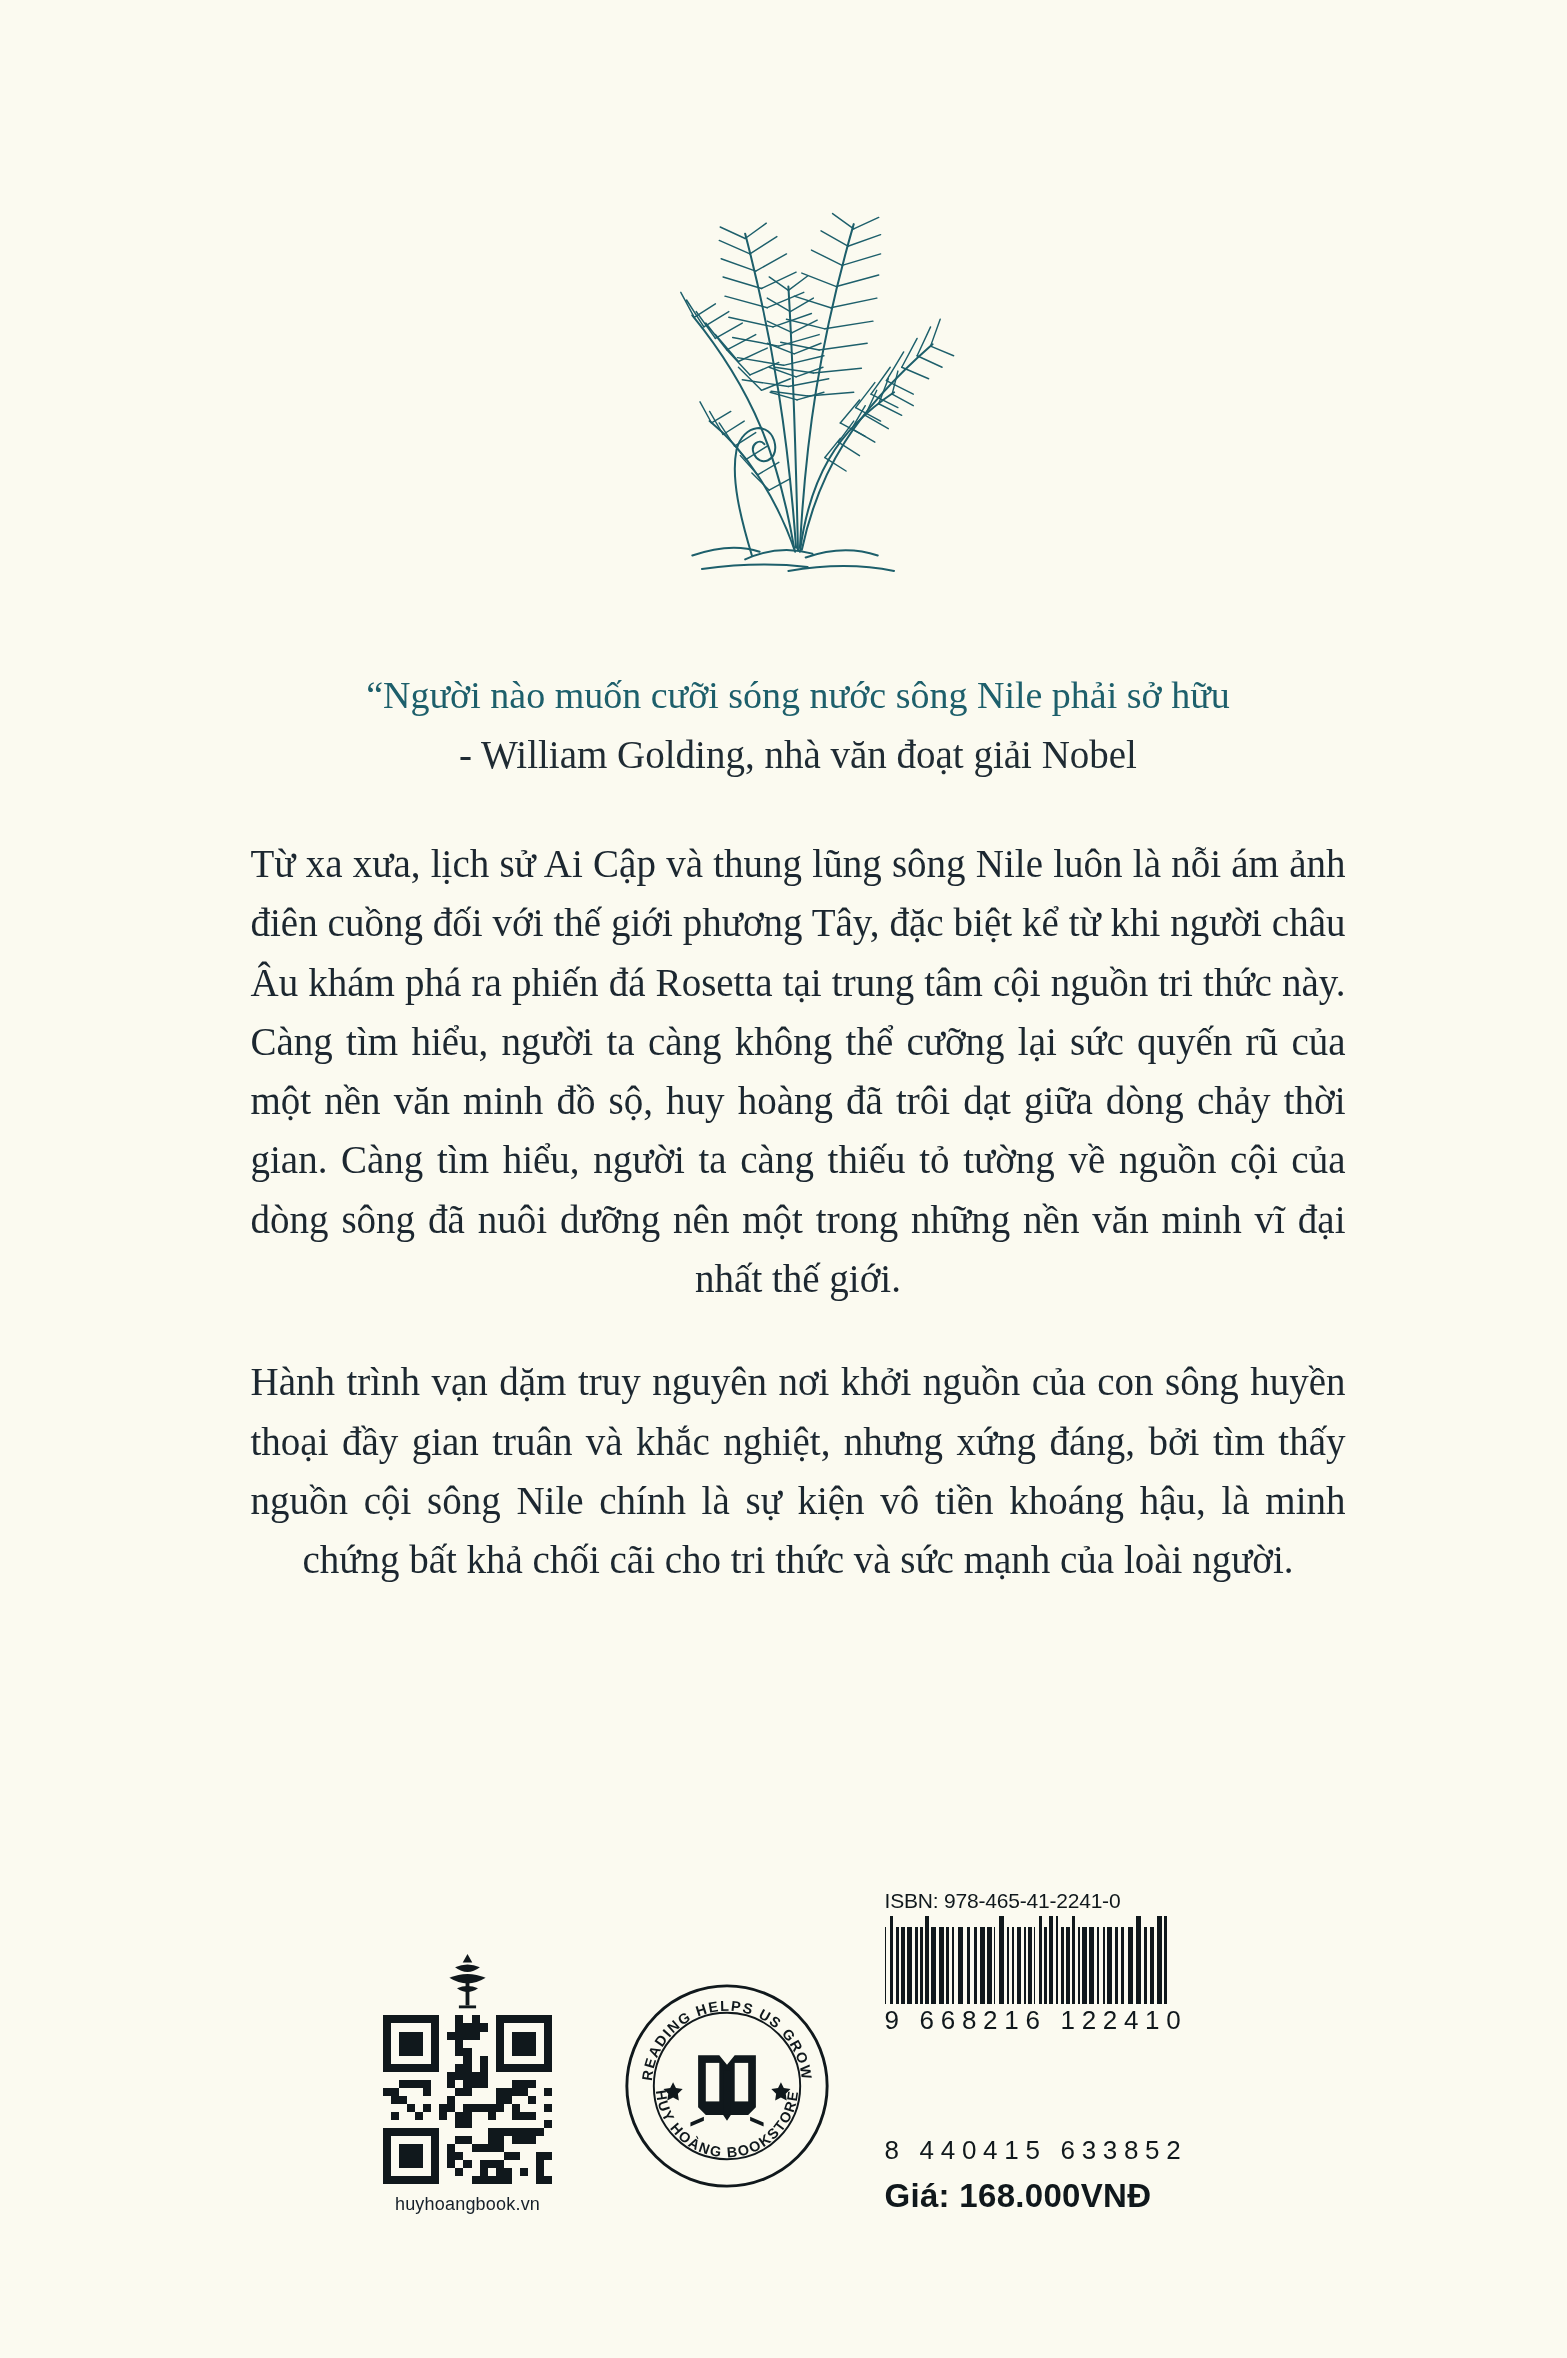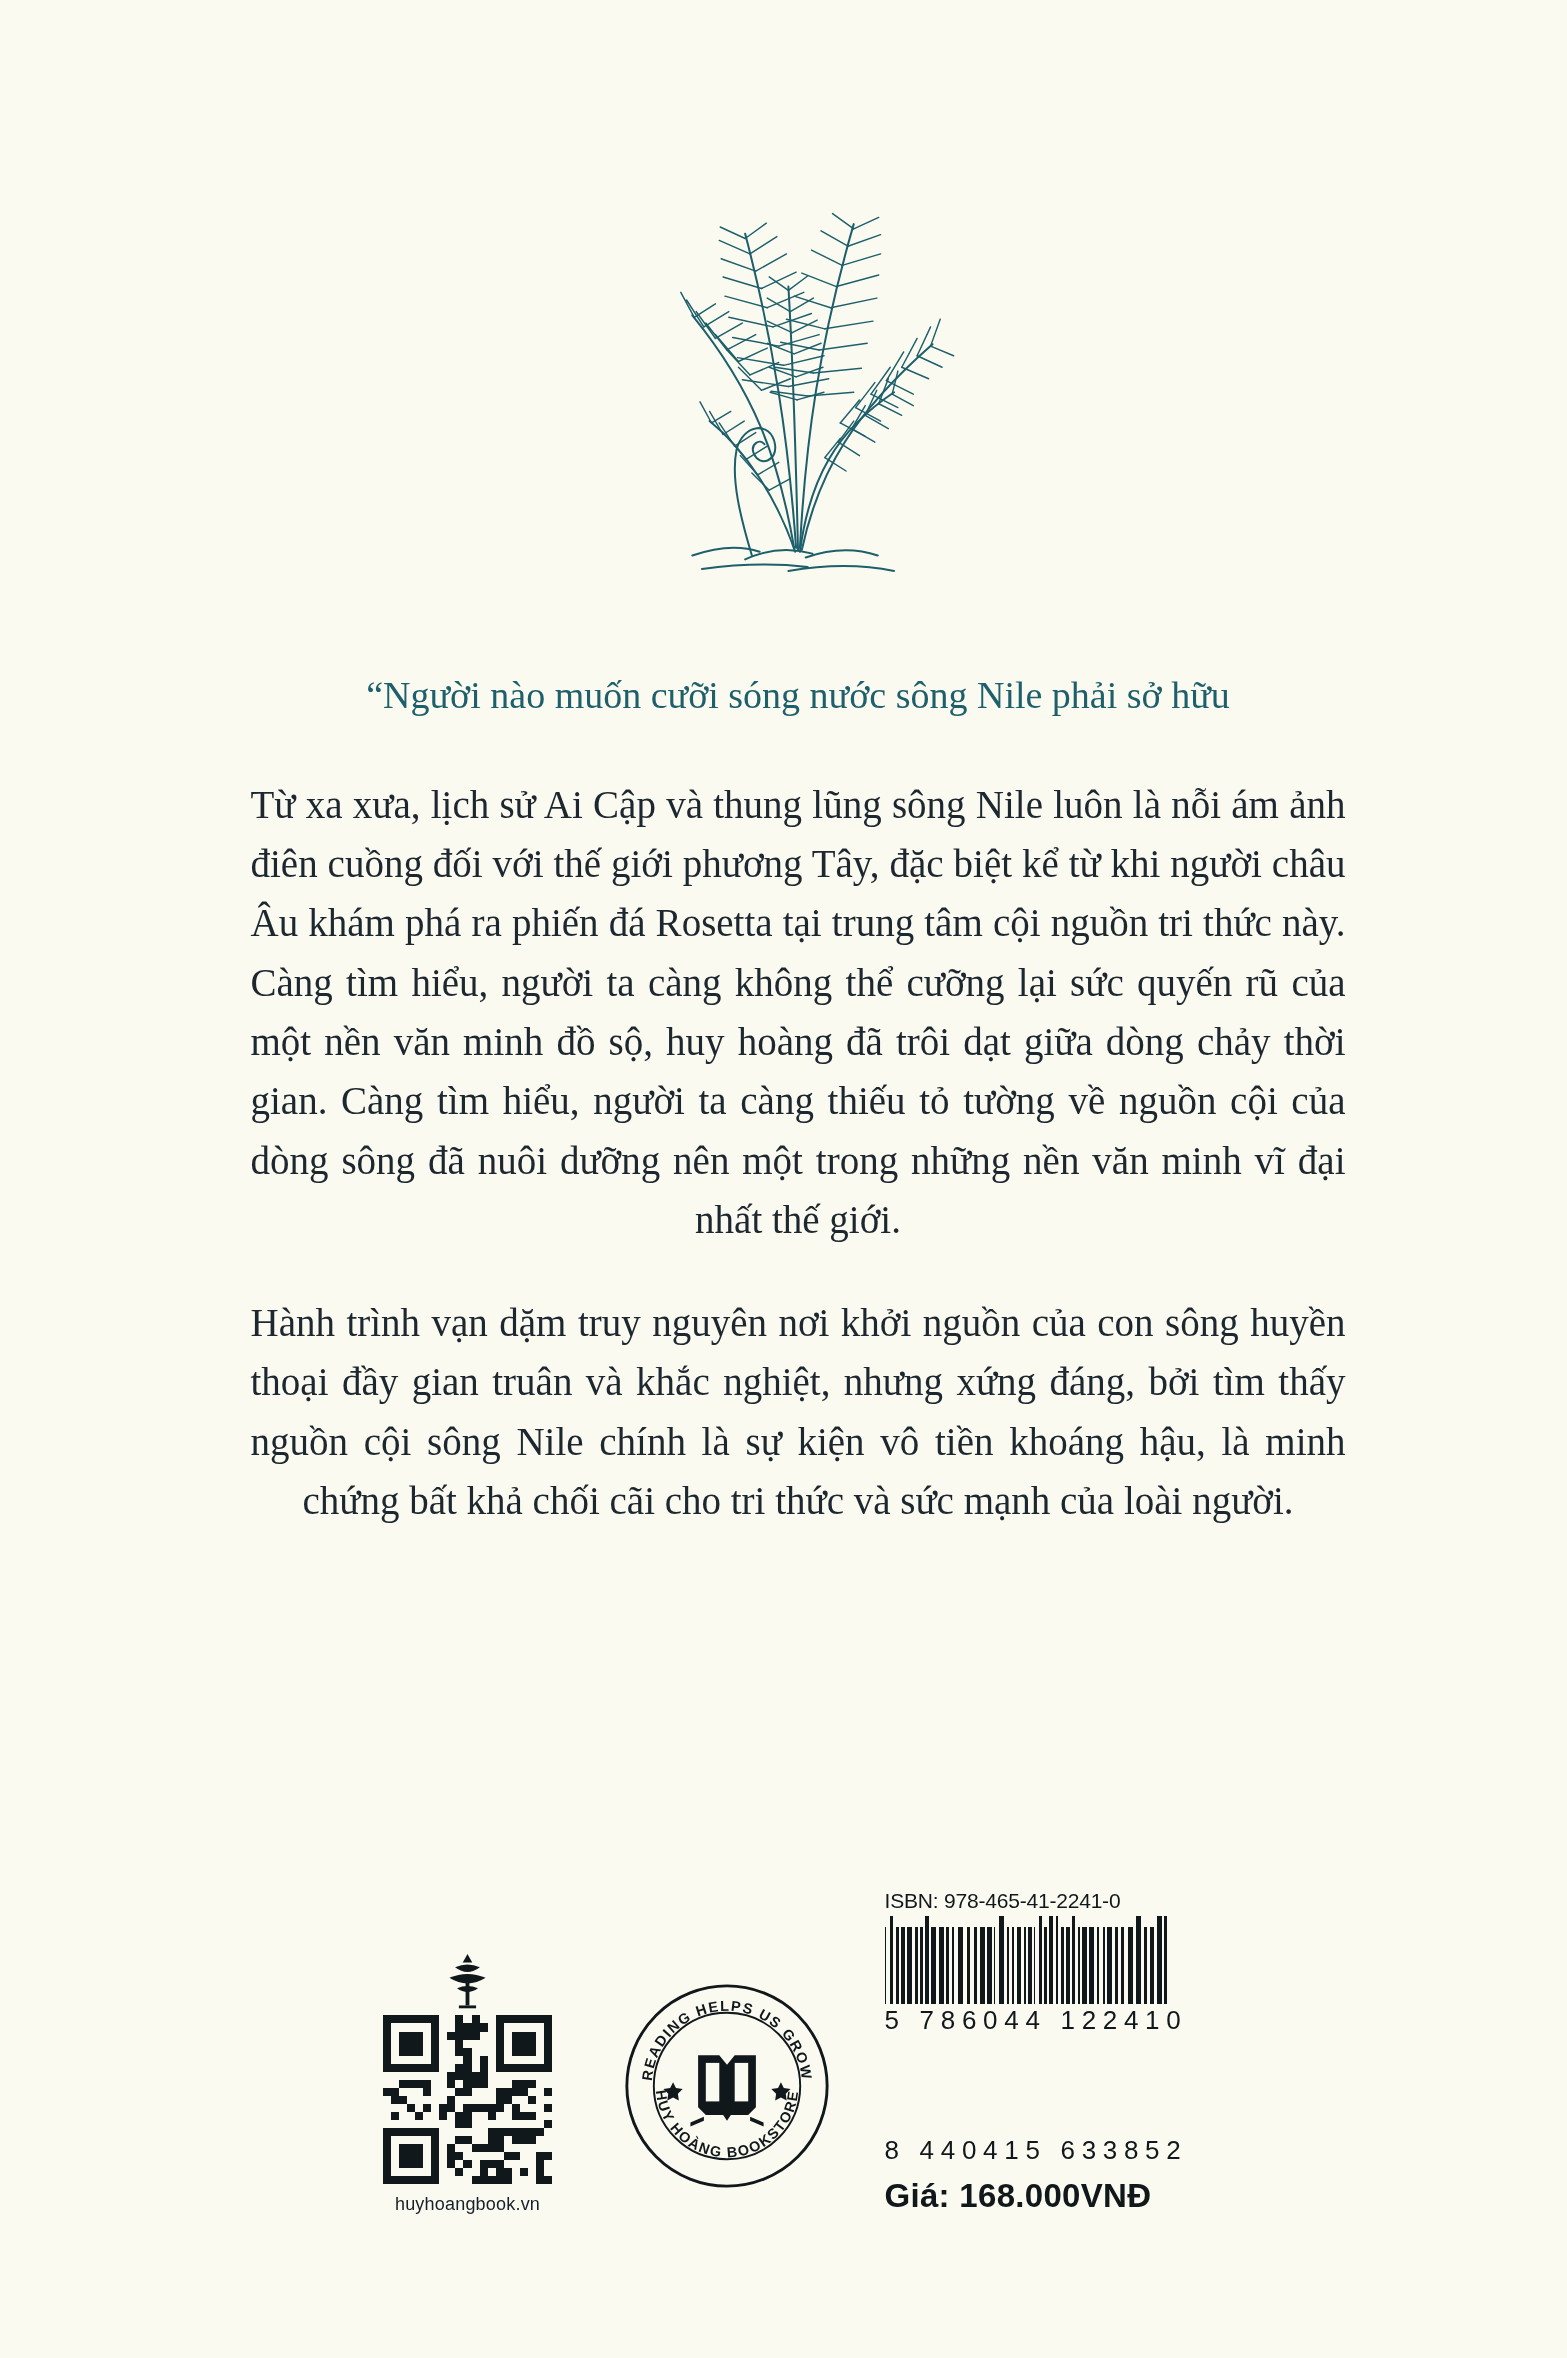--- a/index.html
+++ b/index.html
@@ -223,20 +223,21 @@
         <g>
           <path d="M170 382 l-12 -22 M182 394 l-14 -24 M194 406 l-16 -24 M206 420 l-18 -22 M218 436 l-18 -20 M230 452 l-18 -18"></path>
           <path d="M170 382 l20 -12 M182 394 l22 -14 M194 406 l22 -14 M206 420 l22 -14 M218 436 l22 -13 M230 452 l22 -12"></path>
         </g>
       </g>
     </svg>
   </div>
 
   <div class="quote-block">
     <span class="quote-line">“Người nào muốn cưỡi sóng nước sông Nile phải sở hữu</span>
+    <span class="quote-attrib">- William Golding, nhà văn đoạt giải Nobel</span>
   </div>
 
   <div class="body-copy">
     <p>Từ xa xưa, lịch sử Ai Cập và thung lũng sông Nile luôn là nỗi ám ảnh điên cuồng đối với thế giới phương Tây, đặc biệt kể từ khi người châu Âu khám phá ra phiến đá Rosetta tại trung tâm cội nguồn tri thức này. Càng tìm hiểu, người ta càng không thể cưỡng lại sức quyến rũ của một nền văn minh đồ sộ, huy hoàng đã trôi dạt giữa dòng chảy thời gian. Càng tìm hiểu, người ta càng thiếu tỏ tường về nguồn cội của dòng sông đã nuôi dưỡng nên một trong những nền văn minh vĩ đại nhất thế giới.</p>
     <p>Hành trình vạn dặm truy nguyên nơi khởi nguồn của con sông huyền thoại đầy gian truân và khắc nghiệt, nhưng xứng đáng, bởi tìm thấy nguồn cội sông Nile chính là sự kiện vô tiền khoáng hậu, là minh chứng bất khả chối cãi cho tri thức và sức mạnh của loài người.</p>
   </div>
 
   <div class="footer">
 
     <div class="qr-group">
@@ -774,21 +775,21 @@
           <span style="width: 4.8px; height: 77px; margin-right: 2.9px;"></span>
           <span style="width: 3.8px; height: 77px; margin-right: 2.9px;"></span>
           <span style="width: 2.9px; height: 77px; margin-right: 3.8px;"></span>
           <span style="width: 4.8px; height: 77px; margin-right: 2.9px;"></span>
           <span style="width: 4.8px; height: 88px; margin-right: 3.8px;"></span>
           <span style="width: 2.9px; height: 77px; margin-right: 2.9px;"></span>
           <span style="width: 3.8px; height: 77px; margin-right: 2.9px;"></span>
           <span style="width: 4.8px; height: 88px; margin-right: 2.9px;"></span>
           <span style="width: 2.9px; height: 88px; margin-right: 3.8px;"></span>
         </div>
-      <div class="bc-digits">5 786044 122410</div>
+      <div class="bc-digits">9 668216 122410</div>
       <div class="barcode2" id="bc2">
           <span style="width: 4.8px; height: 88px; margin-right: 3.8px;"></span>
           <span style="width: 1.9px; height: 77px; margin-right: 1.9px;"></span>
           <span style="width: 3.8px; height: 88px; margin-right: 2.9px;"></span>
           <span style="width: 4.8px; height: 77px; margin-right: 3.8px;"></span>
           <span style="width: 2.9px; height: 88px; margin-right: 2.9px;"></span>
           <span style="width: 2.9px; height: 77px; margin-right: 3.8px;"></span>
           <span style="width: 3.8px; height: 88px; margin-right: 2.9px;"></span>
           <span style="width: 4.8px; height: 88px; margin-right: 3.8px;"></span>
           <span style="width: 4.8px; height: 77px; margin-right: 3.8px;"></span>

